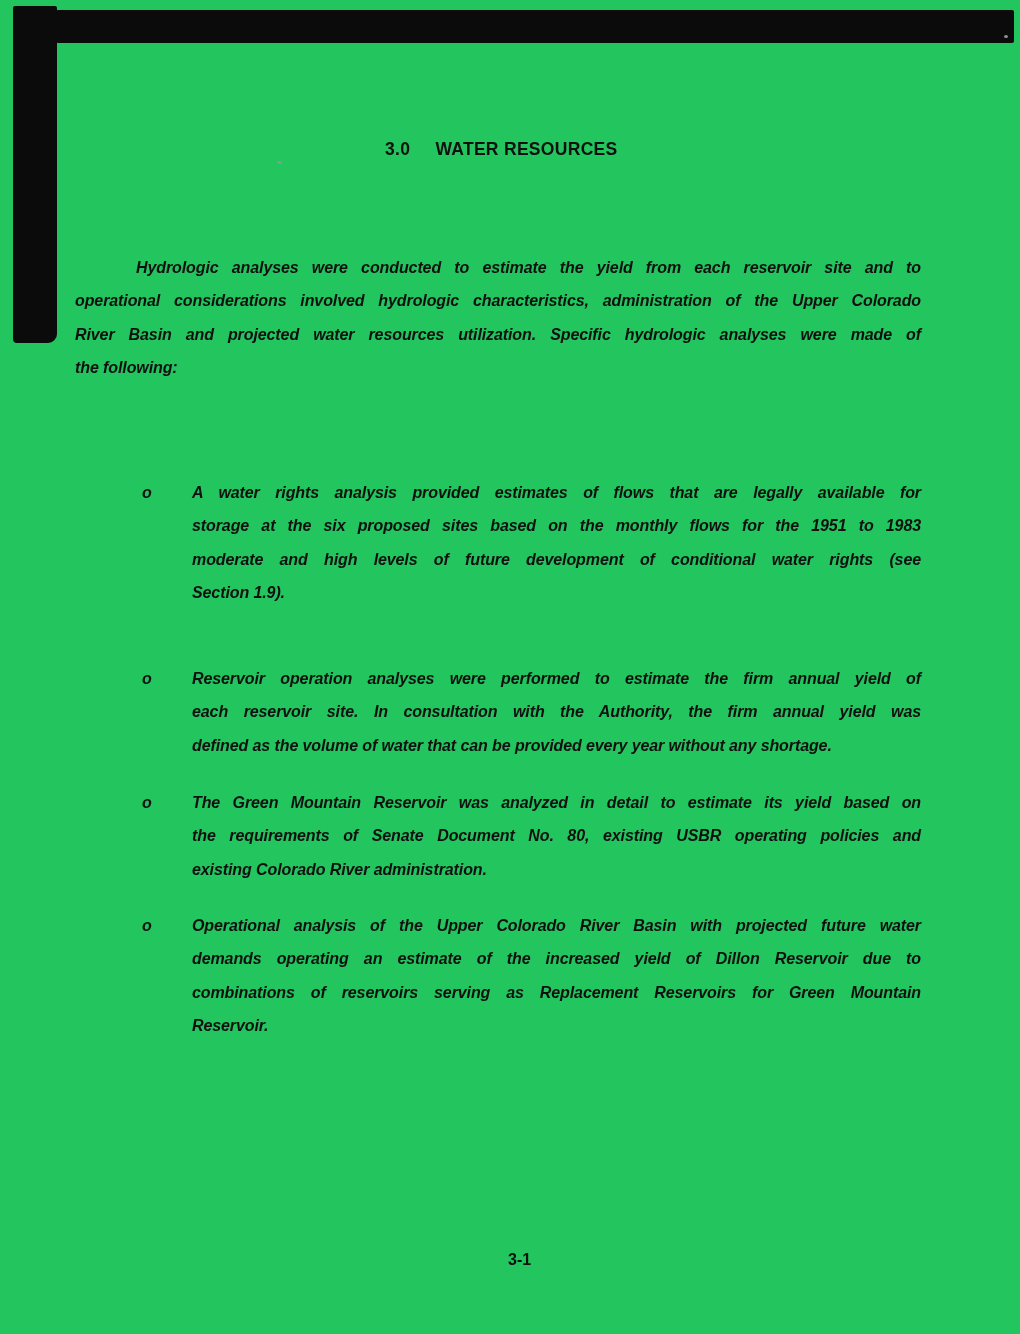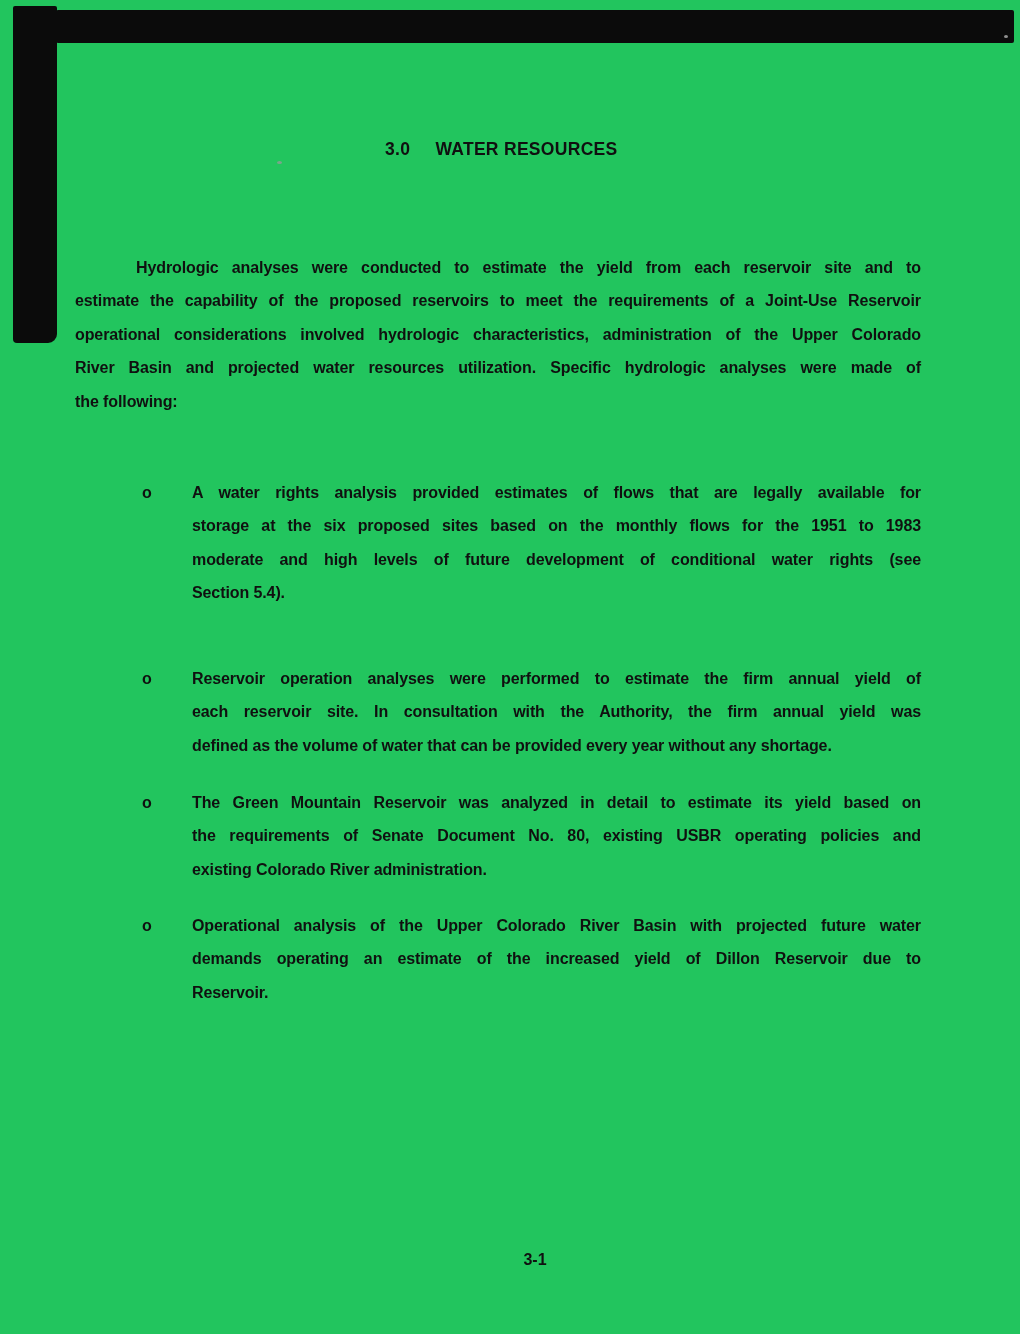--- a/index.html
+++ b/index.html
@@ -44,20 +44,21 @@
     white-space: nowrap;
     font-weight: bold;
   }
   .heading .num { margin-right: 20px; }
 
   
   .bodytext {
     font-size: 16px;
     line-height: 33.4px;
     letter-spacing: -0.1px;
+    font-style: italic;
   }
   .tline { text-align: justify; text-align-last: justify; }
   .tline.last { text-align-last: left; }
 
   .intro {
     position: absolute;
     left: 75px; top: 251px;
     width: 846px;
   }
   .intro .tline:first-child { text-indent: 61px; }
@@ -76,21 +77,20 @@
     position: absolute;
     left: 0; top: 0;
     line-height: 33.4px;
   }
   .bullet .btext { margin-left: 50px; }
 
   .pagenum {
     position: absolute;
     left: 508px; top: 1250px;
     width: 54px;
-    text-align: center;
     font-size: 16px;
     line-height: 20px;
   }
 </style>
 </head>
 <body>
 
 <div class="page">
 
   <div class="bar-top"></div>
@@ -98,35 +98,34 @@
   <div class="speck s1"></div>
   <div class="speck s2"></div>
 
   <h1 class="heading">
     <span class="num">3.0</span>
     <span class="ttl">WATER RESOURCES</span>
   </h1>
 
   <div class="intro bodytext">
       <div class="tline">Hydrologic analyses were conducted to estimate the yield from each reservoir site and to</div>
-      <div class="tline">estimate the capability of the proposed reservoirs to meet the requirements of a Joint-Use Reservoir</div>
       <div class="tline">operational considerations involved hydrologic characteristics, administration of the Upper Colorado</div>
       <div class="tline">River Basin and projected water resources utilization.  Specific hydrologic analyses were made of</div>
       <div class="tline last">the following:</div>
     </div>
 
   <div class="bullets bodytext">
 
   <div class="bullet">
         <span class="marker">o</span>
         <div class="btext">
           <div class="tline">A water rights analysis provided estimates of flows that are legally available for</div>
           <div class="tline">storage at the six proposed sites based on the monthly flows for the 1951 to 1983</div>
           <div class="tline">moderate and high levels of future development of conditional water rights (see</div>
-          <div class="tline last">Section 5.4).</div>
+          <div class="tline last">Section 1.9).</div>
         </div>
       </div>
       <div class="bullet">
         <span class="marker">o</span>
         <div class="btext">
           <div class="tline">Reservoir operation analyses were performed to estimate the firm annual yield of</div>
           <div class="tline">each reservoir site.  In consultation with the Authority, the firm annual yield was</div>
           <div class="tline last">defined as the volume of water that can be provided every year without any shortage.</div>
         </div>
       </div>
@@ -136,20 +135,21 @@
           <div class="tline">The Green Mountain Reservoir was analyzed in detail to estimate its yield based on</div>
           <div class="tline">the requirements of Senate Document No. 80, existing USBR operating policies and</div>
           <div class="tline last">existing Colorado River administration.</div>
         </div>
       </div>
       <div class="bullet">
         <span class="marker">o</span>
         <div class="btext">
           <div class="tline">Operational analysis of the Upper Colorado River Basin with projected future water</div>
           <div class="tline">demands operating an estimate of the increased yield of Dillon Reservoir due to</div>
+          <div class="tline">combinations of reservoirs serving as Replacement Reservoirs for Green Mountain</div>
           <div class="tline last">Reservoir.</div>
         </div>
       </div>
     </div>
 
   <div class="pagenum">3-1</div>
 
 </div>
 
 </body></html>

